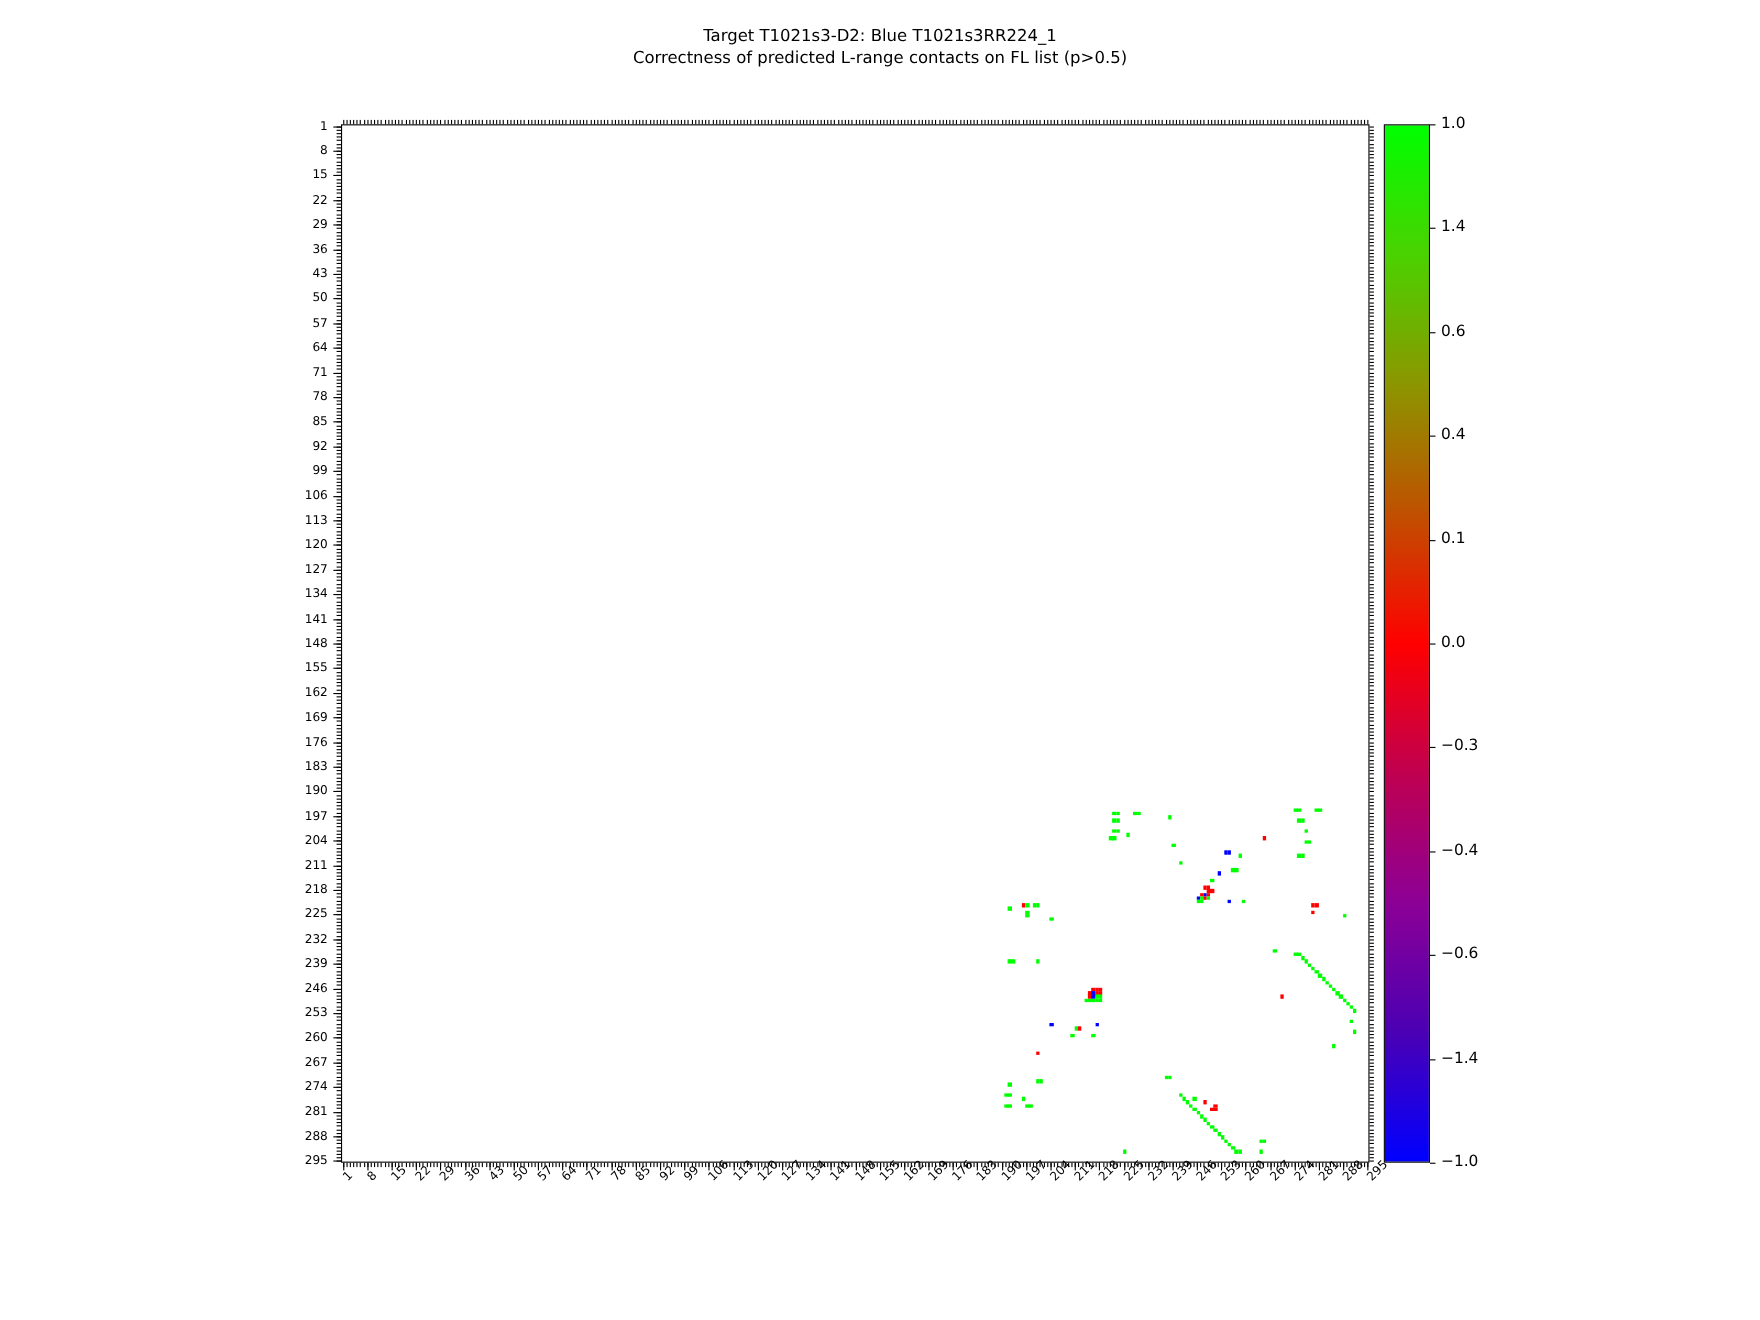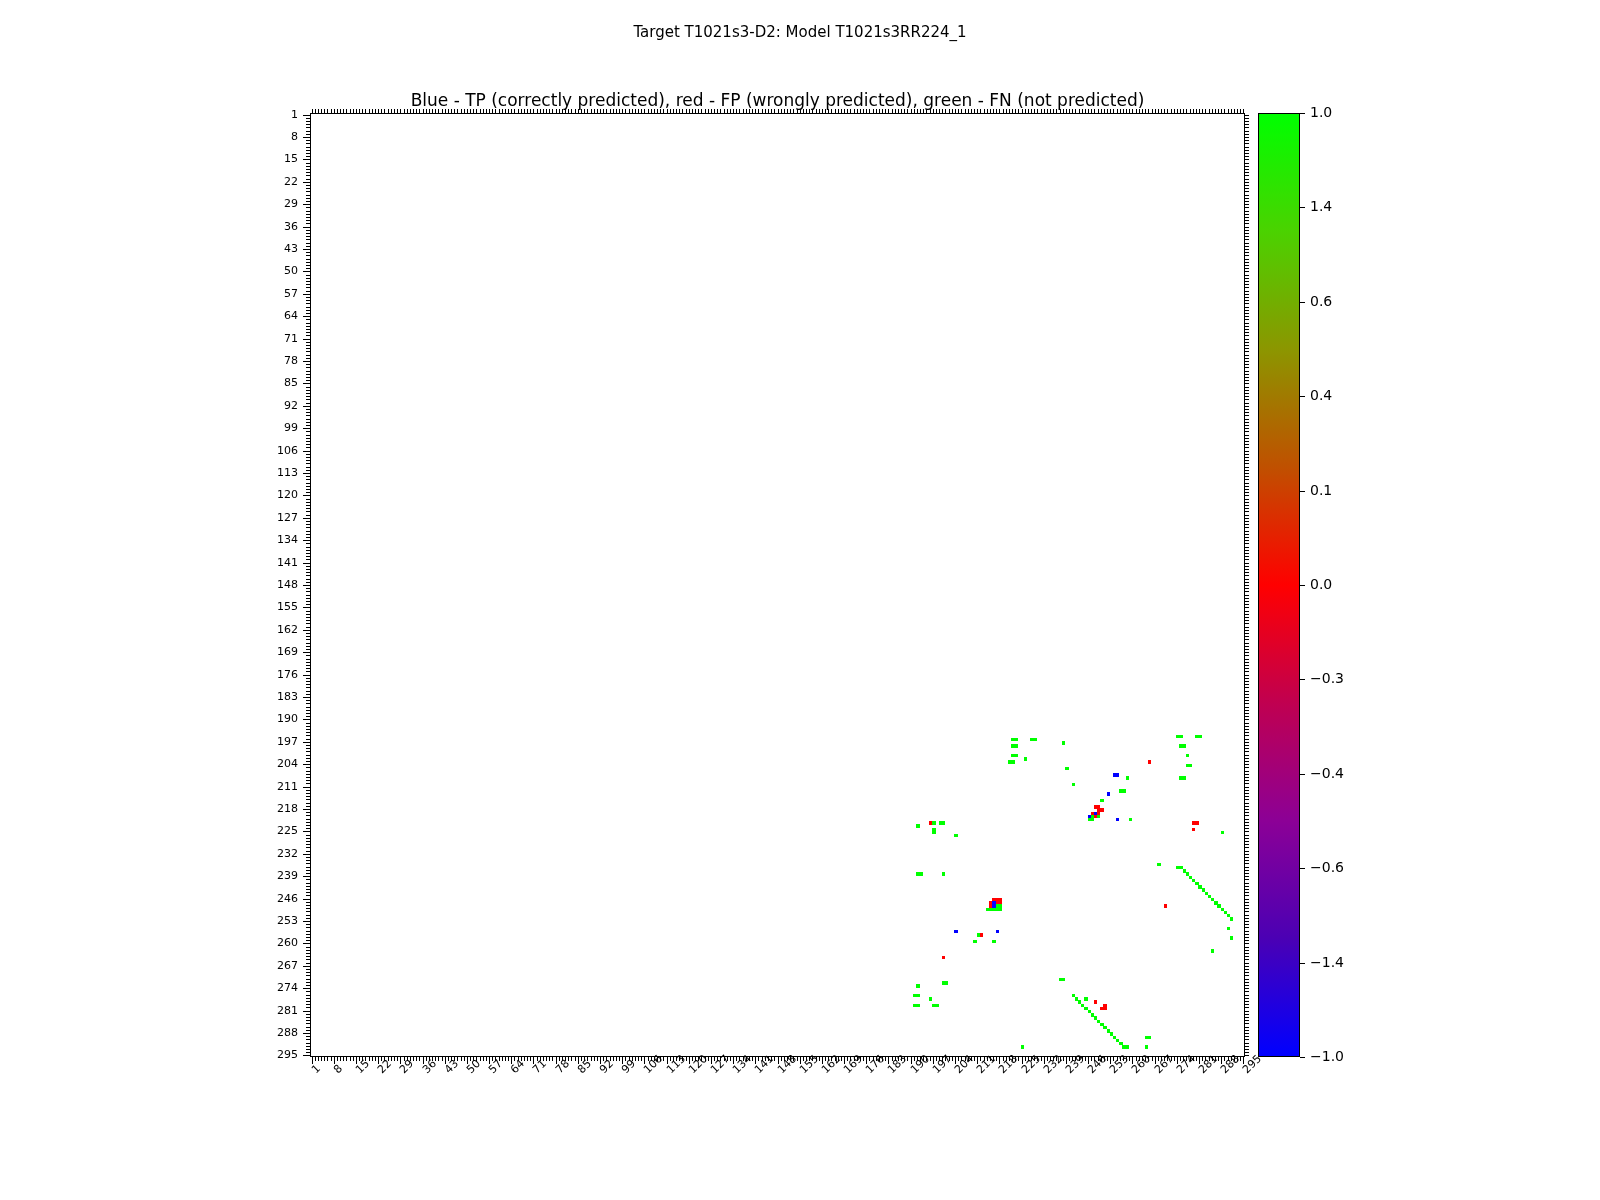--- a/index.html
+++ b/index.html
@@ -120,22 +120,22 @@
     left: 1310px;
     font-size: 14px;
     white-space: pre;
   }
 </style>
 </head>
 <body>
 
 <div id="page">
 
-  <div class="suptitle" id="suptitle-line1">Target T1021s3-D2: Model T1021s3RR224_1</div>
-  <div class="axtitle">Blue - TP (correctly predicted), red - FP (wrongly predicted), green - FN (not predicted)</div>
+  <div class="suptitle" id="suptitle-line1">Target T1021s3-D2: Blue T1021s3RR224_1</div>
+  <div class="suptitle" id="suptitle-line2">Correctness of predicted L-range contacts on FL list (p&gt;0.5)</div>
 
   <div id="plot-frame">
     <div id="contact-layer">
         <div class="cell" style="left: 700.458px; top: 624px; width: 3.32797px; height: 3.36px; background: rgb(0, 255, 0);"></div>
         <div class="cell" style="left: 703.627px; top: 624px; width: 3.32797px; height: 3.36px; background: rgb(0, 255, 0);"></div>
         <div class="cell" style="left: 719.475px; top: 624px; width: 3.32797px; height: 3.36px; background: rgb(0, 255, 0);"></div>
         <div class="cell" style="left: 722.644px; top: 624px; width: 3.32797px; height: 3.36px; background: rgb(0, 255, 0);"></div>
         <div class="cell" style="left: 865.271px; top: 620.8px; width: 3.32797px; height: 3.36px; background: rgb(0, 255, 0);"></div>
         <div class="cell" style="left: 868.441px; top: 620.8px; width: 3.32797px; height: 3.36px; background: rgb(0, 255, 0);"></div>
         <div class="cell" style="left: 884.288px; top: 620.8px; width: 3.32797px; height: 3.36px; background: rgb(0, 255, 0);"></div>

